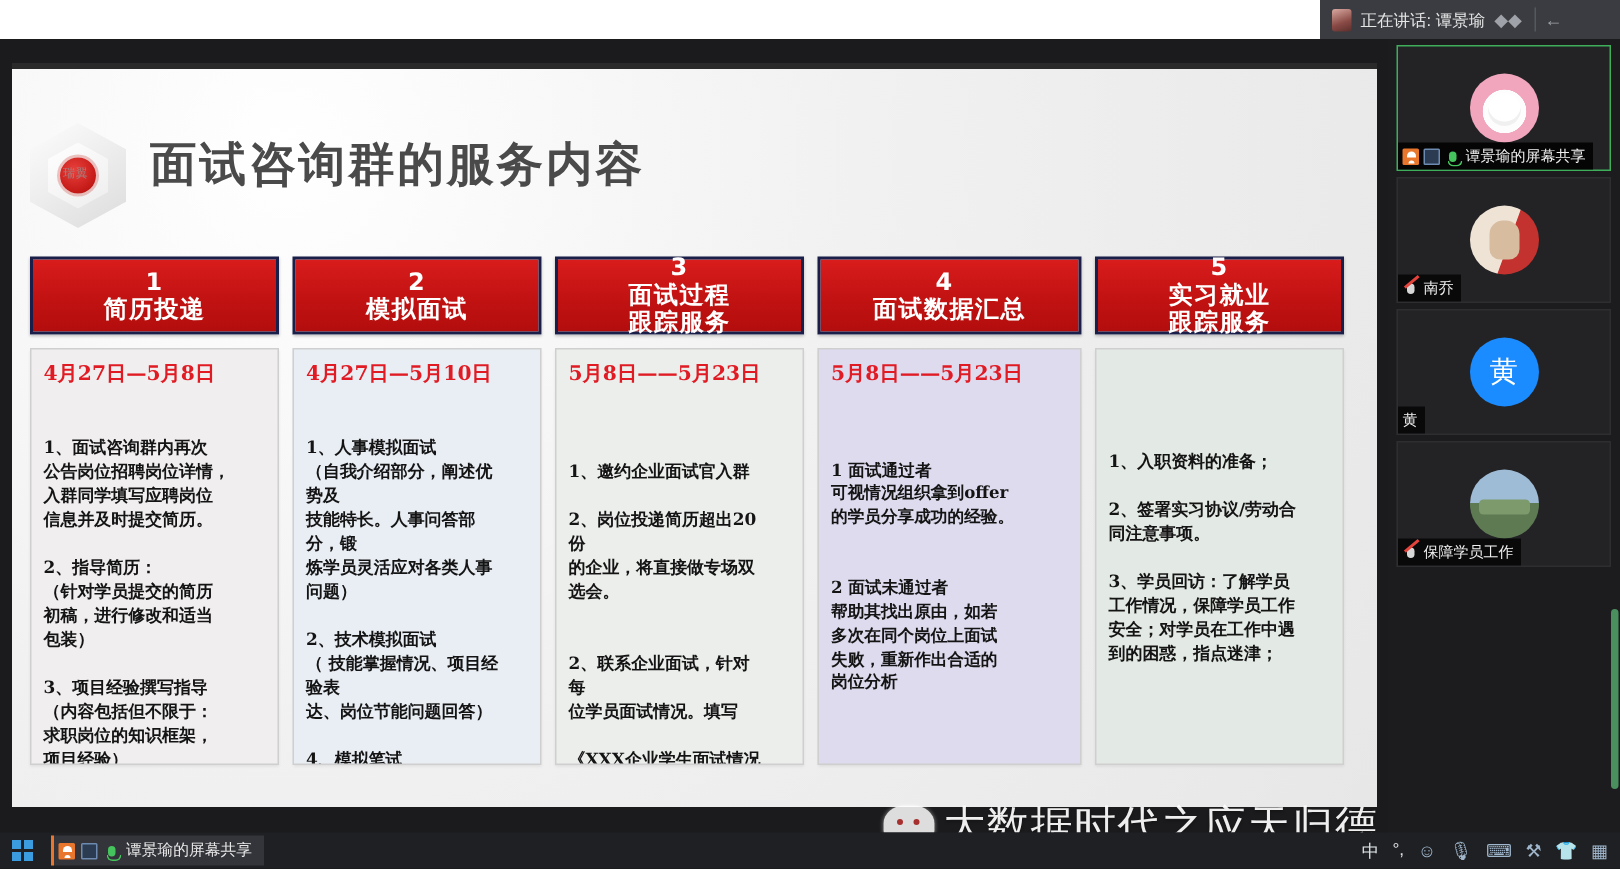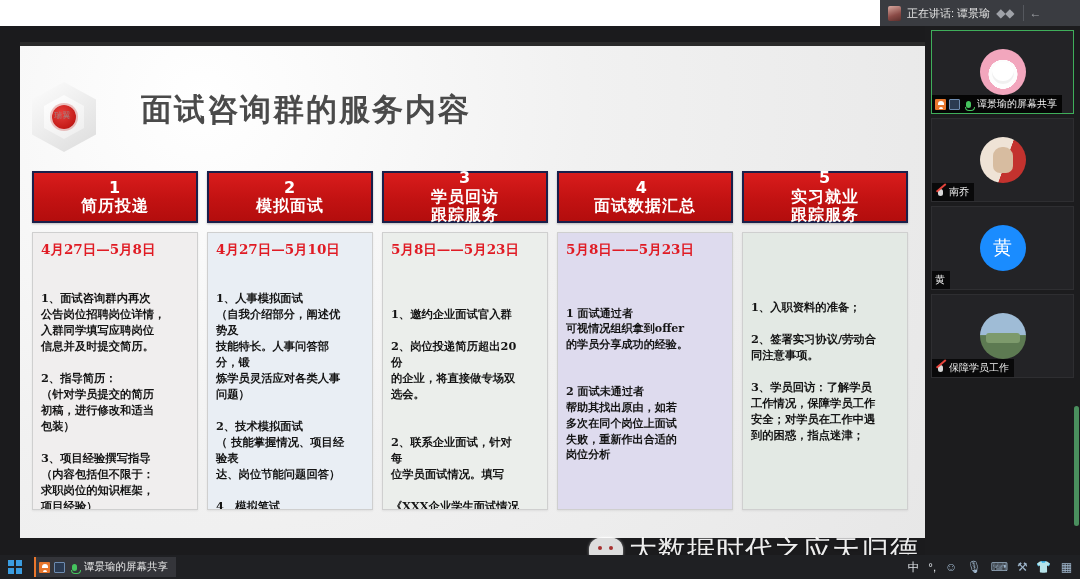--- a/index.html
+++ b/index.html
@@ -38,21 +38,21 @@
   .tb-divider { width:1px; height:16px; background:#55585e; margin-left:2px; }
 
   
   .slide {
     position: absolute; left: 0; top: 26px;
     width: 925px; height: 529px;
     background: #1b1b1d;
     overflow: hidden;
   }
   .slide-inner {
-    position: absolute; left: 20px; top: 16px;
+    position: absolute; left: 8px; top: 16px;
     width: 910px; height: 496px;
     background:
       radial-gradient(circle at 20% 12%, #ffffff 0%, #f1f1f1 45%, #e7e7e7 100%);
   }
   .slide-topstrip {
     position: absolute; left:0; top:0; width: 910px; height: 4px;
     background: #2a2a2a;
   }
 
   
@@ -76,21 +76,20 @@
   .logo-word {
     position:absolute; left: 34px; top: 68px;
     font-size: 8px; color: rgba(150,150,150,.75); letter-spacing:.5px;
   }
 
   .slide-title {
     position: absolute; left: 92px; top: 47px;
     font-size: 31px; font-weight: bold; color: #4a4a4a;
     letter-spacing: 2px;
     font-family: "DejaVu Sans", "Liberation Sans", sans-serif;
-    margin-left: 29px;
   }
 
   
   .headers {
     position: absolute; left: 12px; top: 129px;
     width: 890px; height: 52px;
     display: flex; gap: 9px;
   }
   .hbox {
     border: 2px solid #1a1f4a;
@@ -317,21 +316,21 @@
             <span><b>1</b> <span>简历投递</span></span>
           </div>
         </div>
         <div class="hbox h2">
           <div>
             <span><b>2</b> <span>模拟面试</span></span>
           </div>
         </div>
         <div class="hbox h3">
           <div>
-            <span><b>3</b> <span>学员回访</span></span>
+            <span><b>3</b> <span>面试过程</span></span>
             <span>跟踪服务</span>
           </div>
         </div>
         <div class="hbox h4">
           <div>
             <span><b>4</b>&nbsp; <span>面试数据汇总</span></span>
           </div>
         </div>
         <div class="hbox h5">
           <div>

